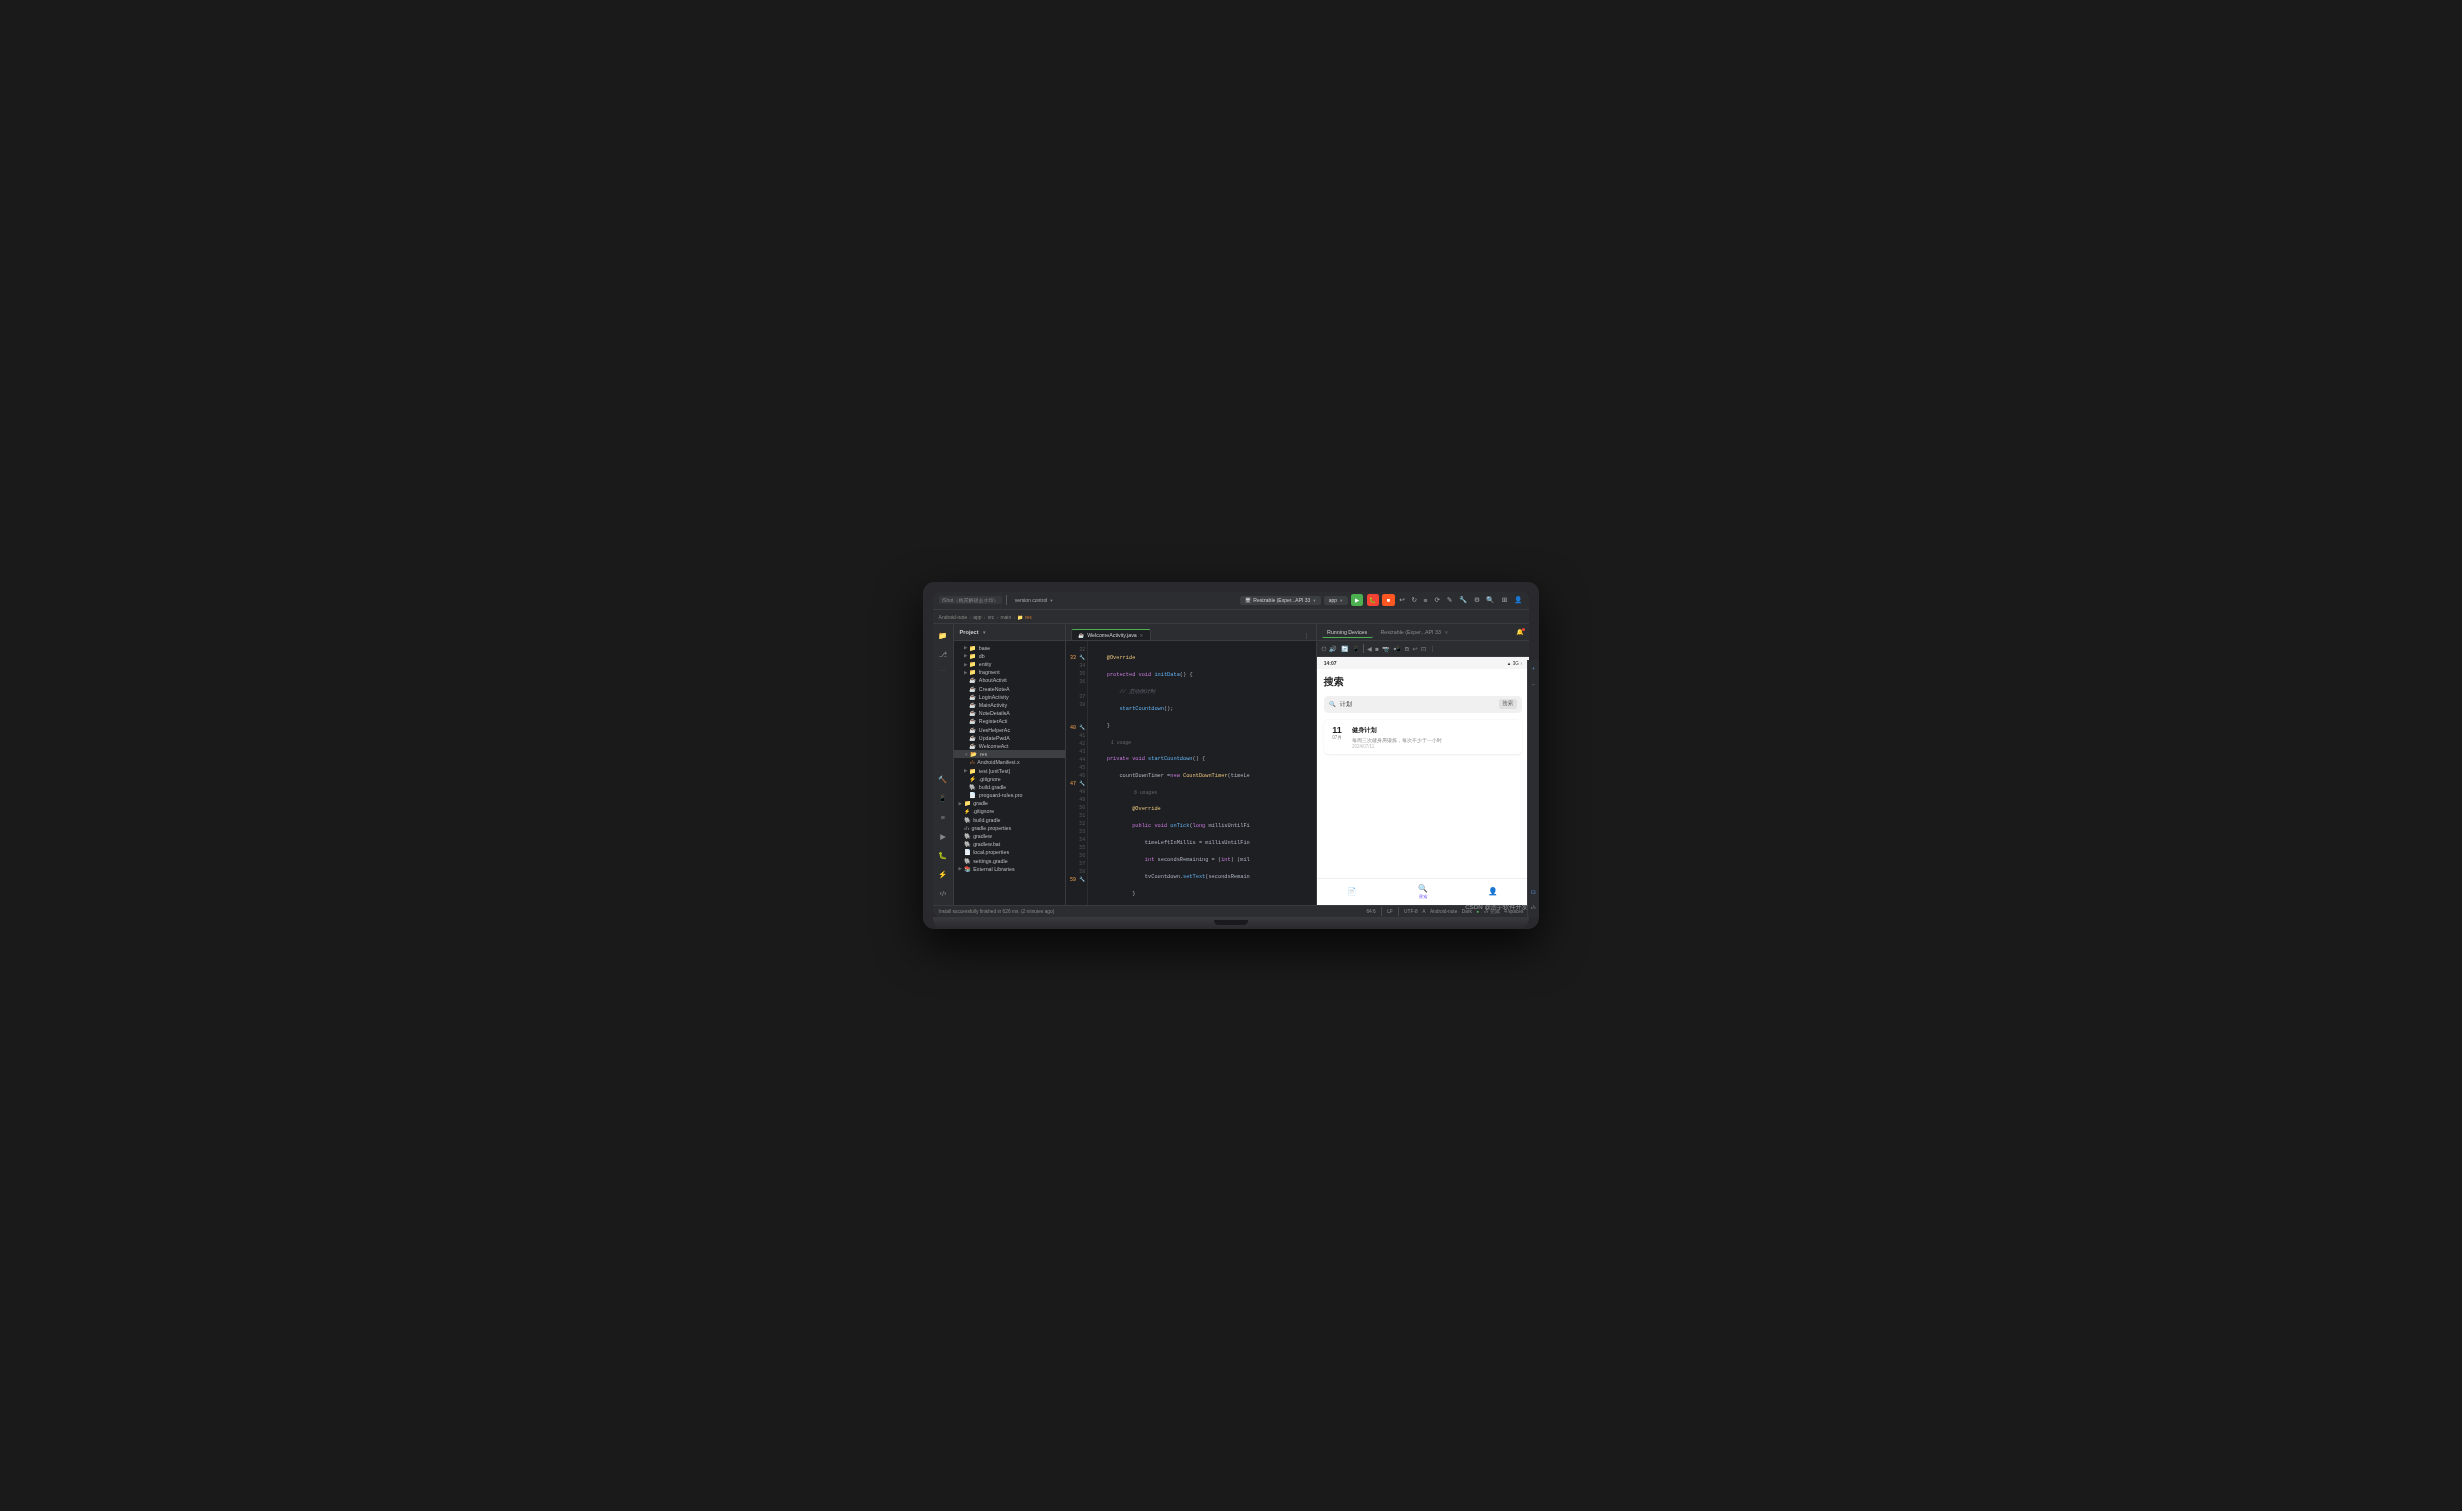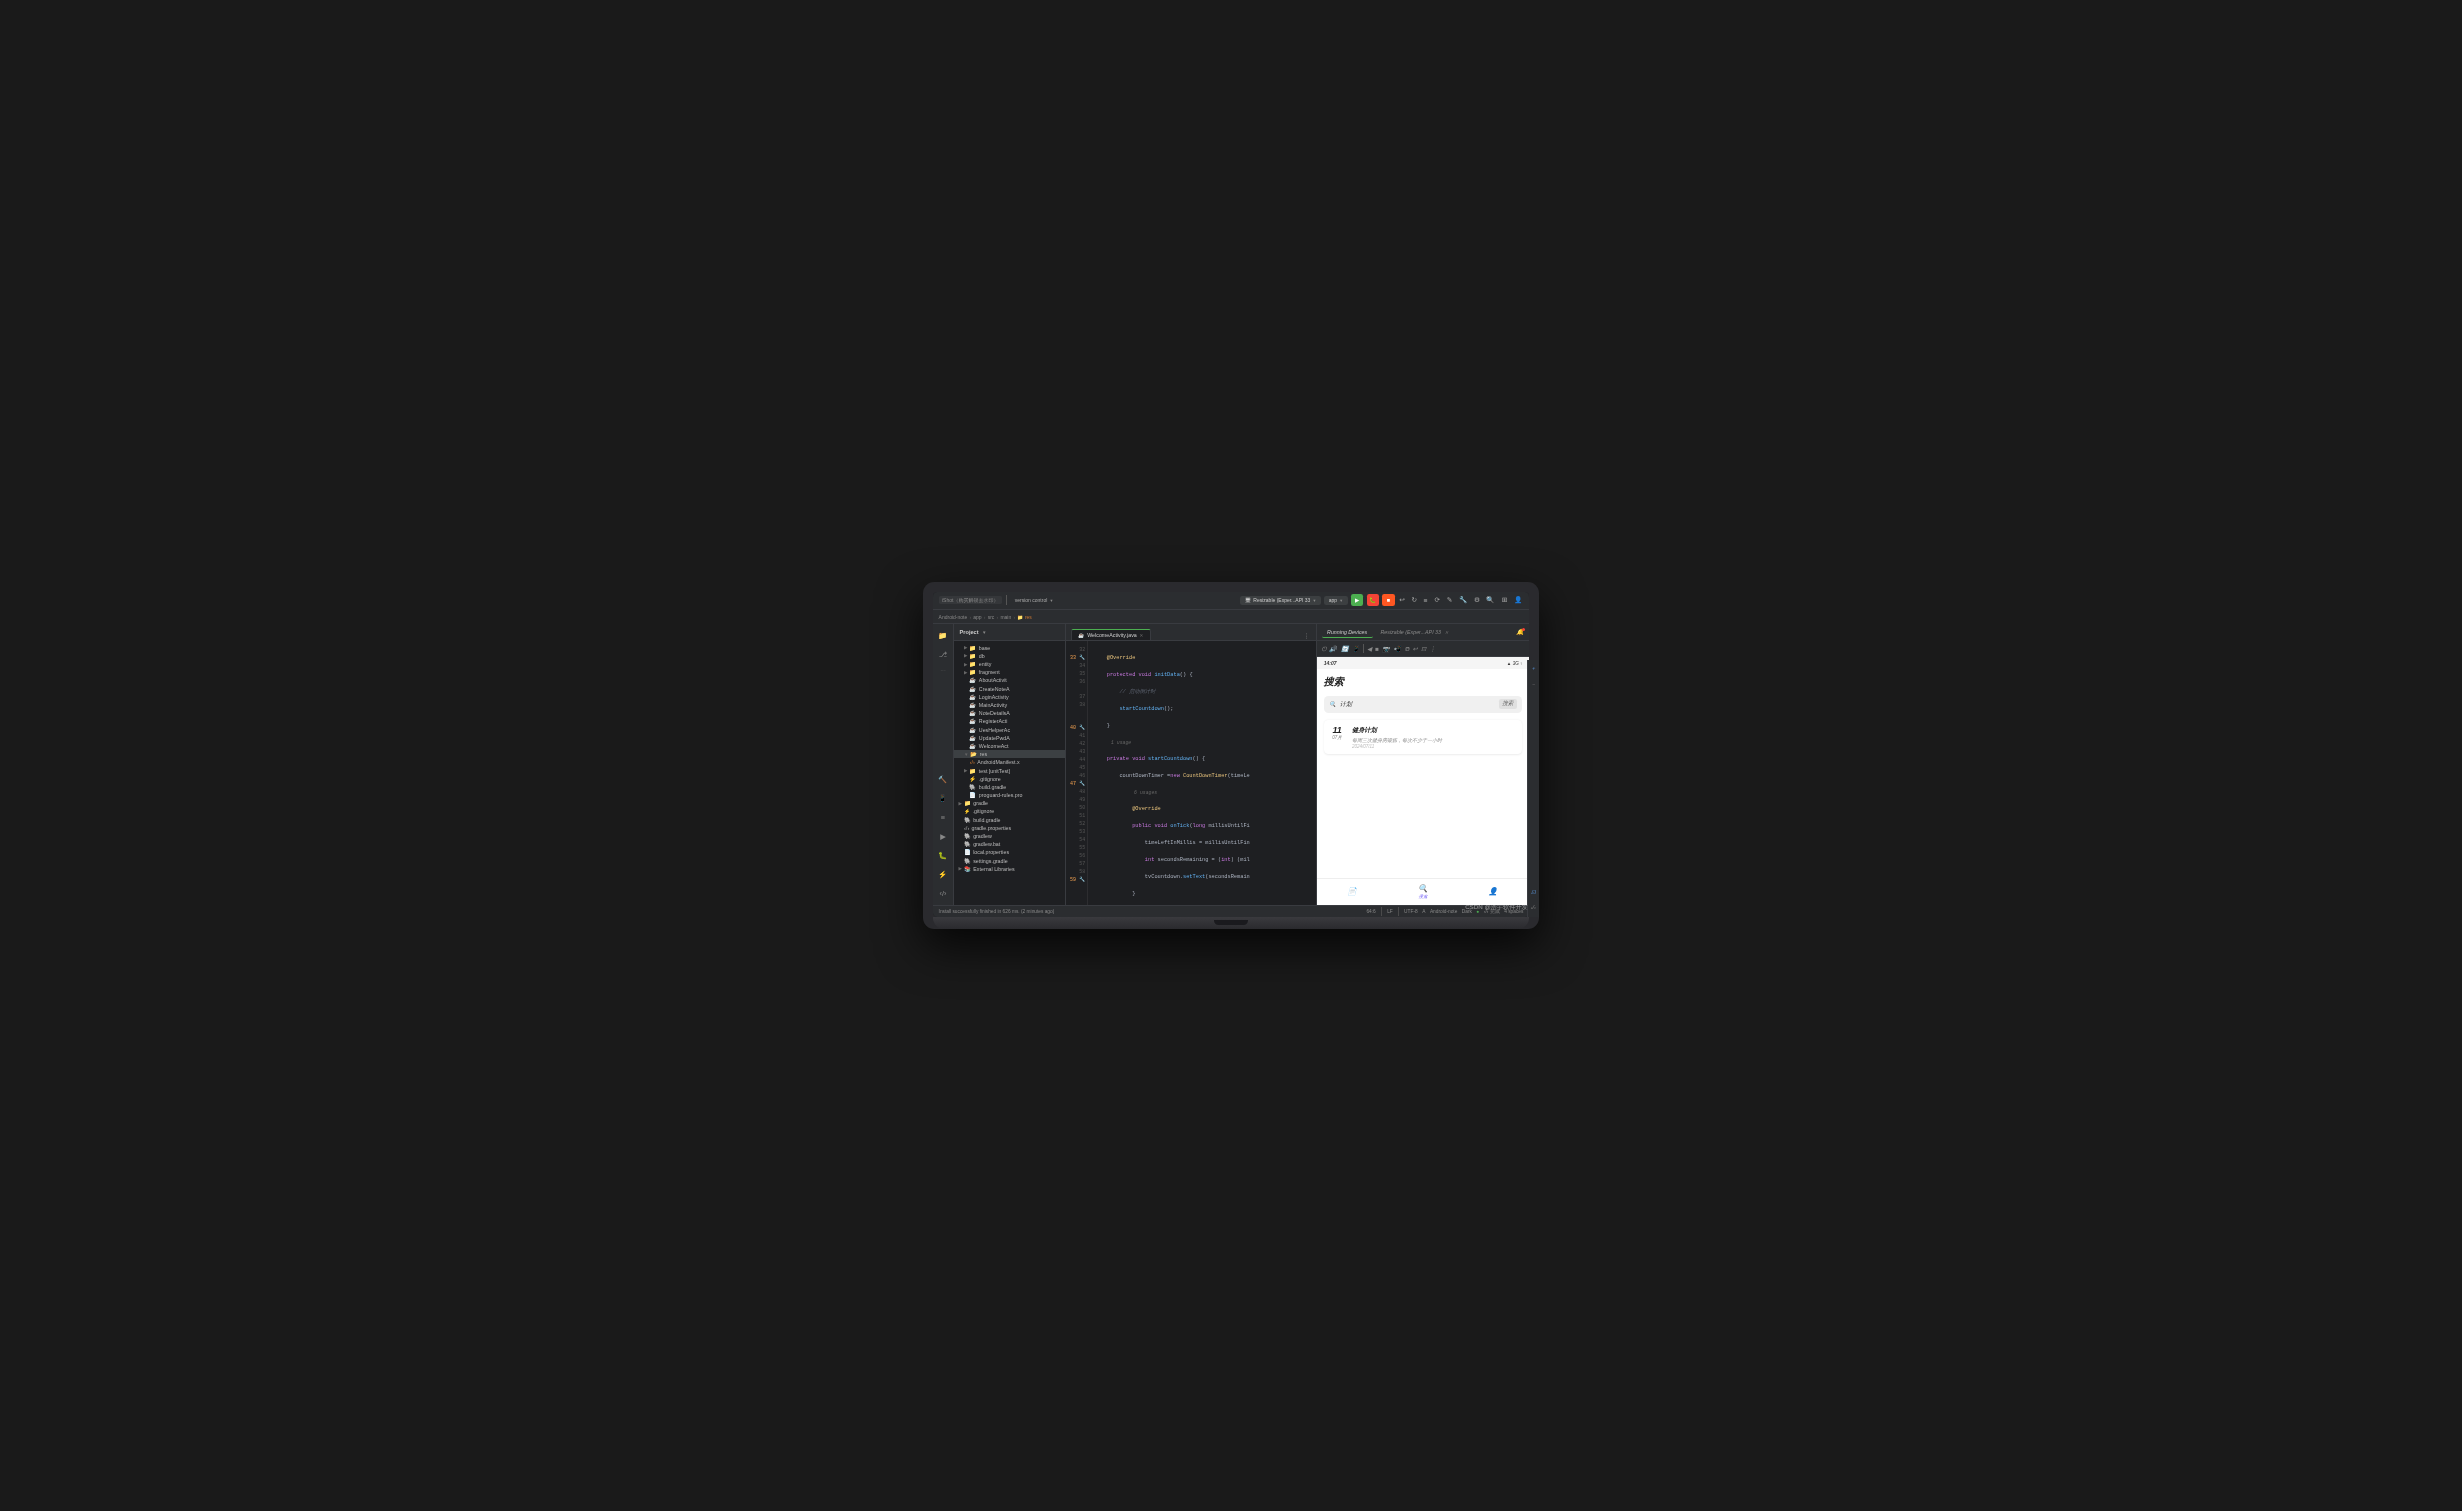--- a/index.html
+++ b/index.html
@@ -340,21 +340,20 @@
       font-style: italic;
     }
 
     
     .right-panel {
       width: 213px;
       background: #2b2d30;
       display: flex;
       flex-direction: column;
       border-left: 0.6px solid #393b40;
-      font-style: italic;
     }
     .right-panel-tabs {
       height: 17px;
       background: #2b2d30;
       display: flex;
       align-items: center;
       padding: 0 4.5px;
       gap: 2.2px;
       border-bottom: 0.6px solid #393b40;
     }

